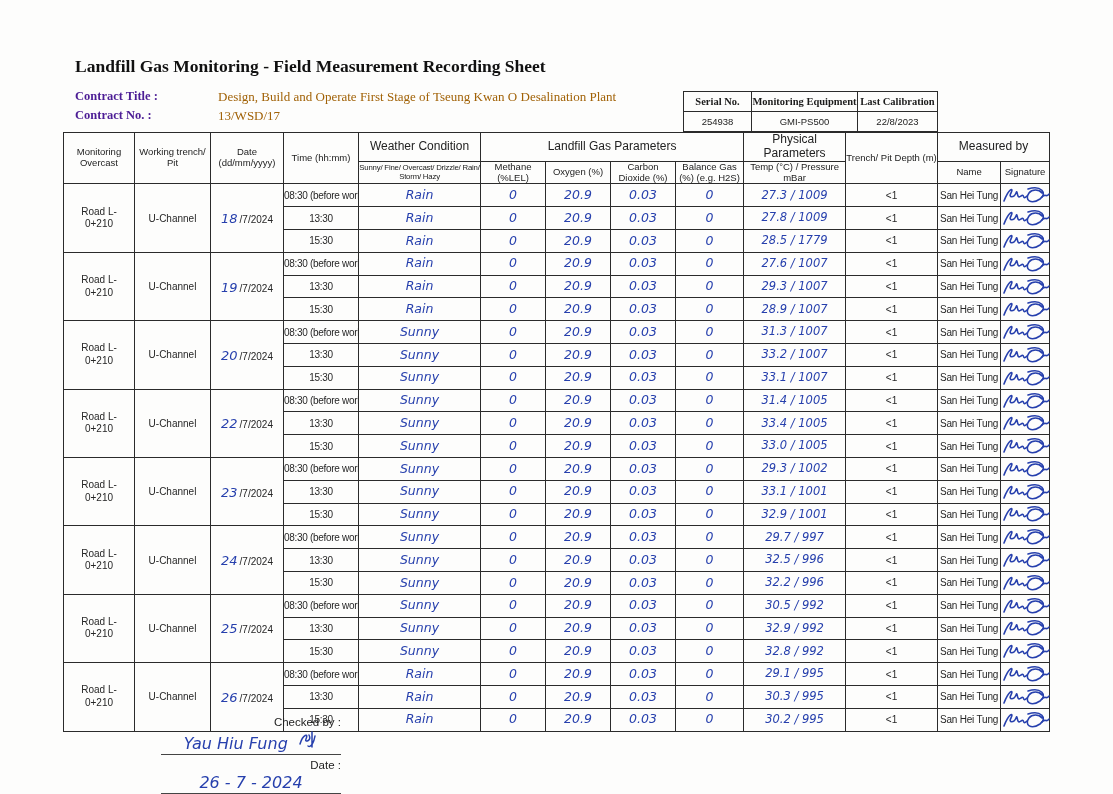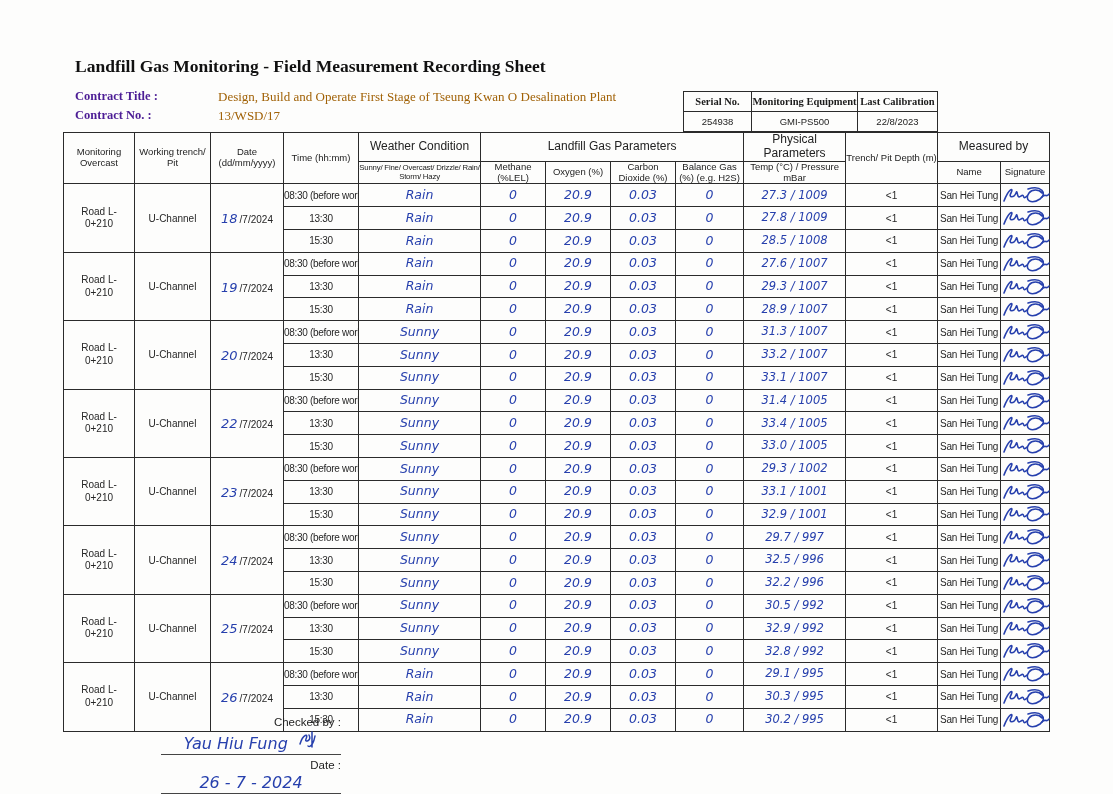--- a/index.html
+++ b/index.html
@@ -170,21 +170,21 @@
   </svg>
 </td>
         </tr>
         <tr>
           <td class="pr small">15:30</td>
           <td class="hw">Rain</td>
           <td class="hw">0</td>
           <td class="hw">20.9</td>
           <td class="hw">0.03</td>
           <td class="hw">0</td>
-          <td class="hw c-tp">28.5 / 1008</td>
+          <td class="hw c-tp">28.5 / 1779</td>
           <td class="pr">&lt;1</td>
           <td class="pr tiny">San Hei Tung</td>
           <td class="c-sig">
   <svg width="50" height="20" viewBox="0 0 50 20">
     <g fill="none" stroke="#2740ad" stroke-width="1.6" stroke-linecap="round">
       <path d="M3 16 C8 3 13 2 10 8 C7 13 13 13 15 8 C17 3 15 15 20 11 C24 8 21 16 26 11"></path>
       <path d="M27 4 C40 0 47 8 39 14 C30 20 23 15 28 8 C31 4 38 4 41 8"></path>
       <path d="M41 12 C44 8 46 13 48 9"></path>
     </g>
   </svg>

